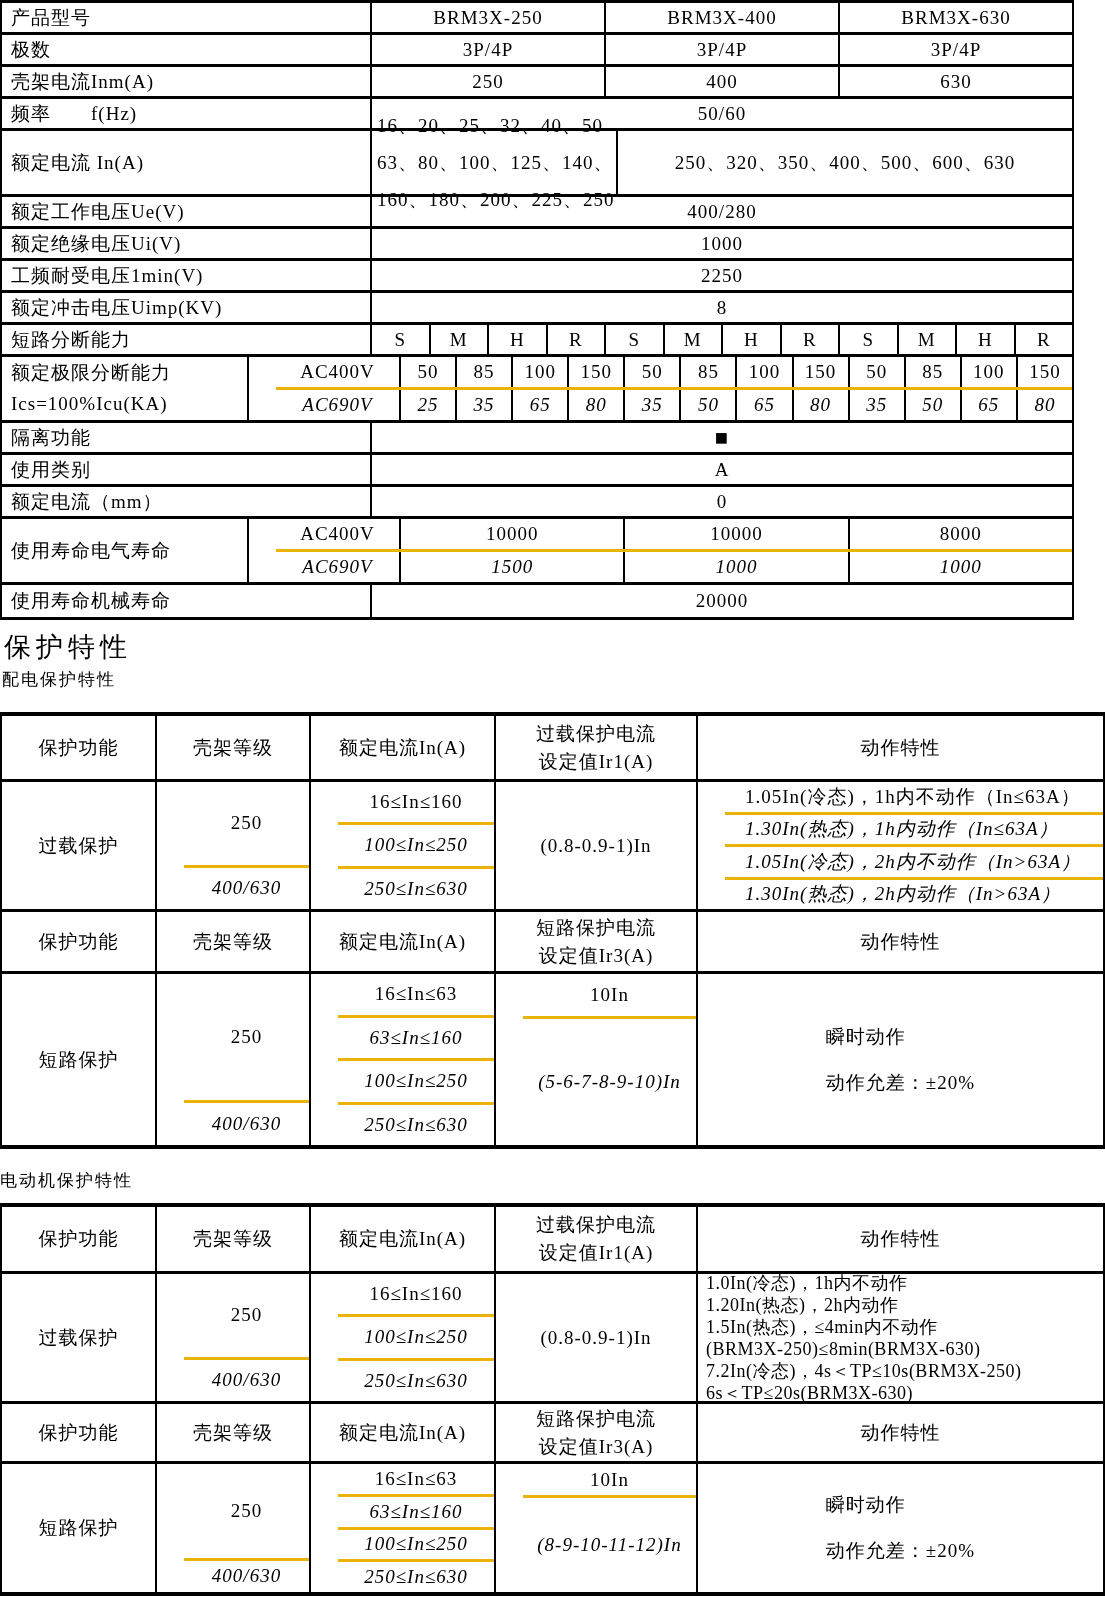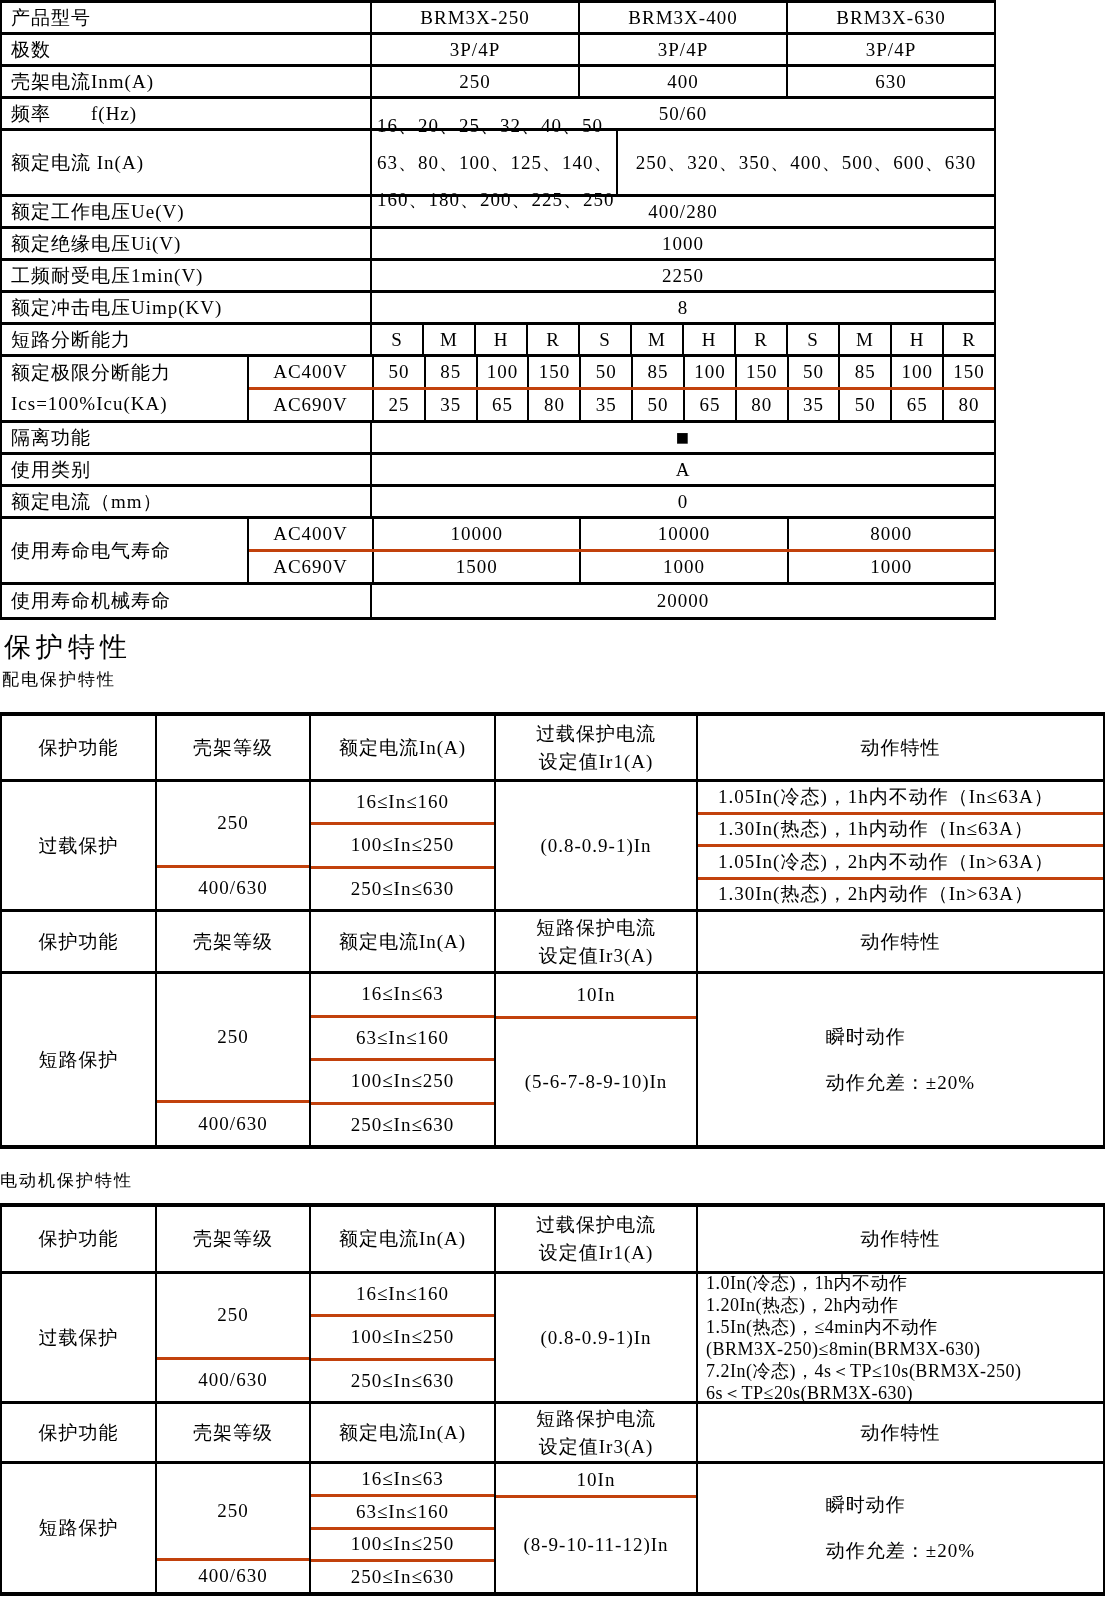--- a/index.html
+++ b/index.html
@@ -4,38 +4,38 @@
 <style>
   * { box-sizing: border-box; margin: 0; padding: 0; }
   body { background: #fff; }
   .page {
     position: relative; width: 1105px; height: 1600px; overflow: hidden;
     background: #ffffff; color: #000;
     font-family: "Liberation Serif", "DejaVu Serif", serif;
     font-size: 19px;
   }
   
-  .tbl { width: 996px; border: 2px solid #000; border-top-width: 3px; border-bottom-width: 3px; }
+  .tbl { width: 1074px; border: 2px solid #000; border-top-width: 3px; border-bottom-width: 3px; }
   .pt  { width: 1105px; border: 2px solid #000; border-top-width: 4px; border-bottom-width: 4px; }
   .tr, .block { display: flex; align-items: stretch; border-bottom: 3px solid #000; }
   .tbl > :last-child, .pt > :last-child { border-bottom: none; }
   .tr > * + *, .block > * + *, .hs > * + * { border-left: 2px solid #000; }
   .c { display: flex; align-items: center; justify-content: center; text-align: center; letter-spacing: 1px; }
   .lab { justify-content: flex-start; text-align: left; padding-left: 9px; }
   .f1 { flex: 1 1 0; min-width: 0; }
   .w368 { width: 368px; flex: 0 0 368px; }
   .w245 { width: 245px; flex: 0 0 245px; }
   .w123 { width: 123px; flex: 0 0 123px; }
   .w246 { width: 246px; flex: 0 0 246px; gap: 16px; }
   .h32 { height: 32px; }
   .h66 { height: 66px; }
   
   .vs { display: flex; flex-direction: column; flex: 1 1 0; min-width: 0; align-items: stretch; }
-  .vs > * { flex: 1 1 0; min-height: 0; }
-  .vs > * + * { border-top: 3px solid #c2410c; }
+  .vs > * { flex: 1 1 0; min-height: 0; margin-left: 27px; }
+  .vs > * + * { border-top: 3px solid #eab308; font-style: italic; }
   .hs { display: flex; align-items: stretch; }
   .fg2 { flex: 2 1 0; } .fg3 { flex: 3 1 0; }
   .multi { flex-direction: column; align-items: flex-start; justify-content: center; text-align: left; padding-left: 5px; line-height: 21px; }
   .two { flex-direction: column; align-items: flex-start; justify-content: center; padding-left: 9px; }
   .two > div { flex: 1 1 0; display: flex; align-items: center; }
   .sq { font-size: 22px; }
   
   .h1t { font-size: 27px; letter-spacing: 5px; line-height: 34px; margin: 10px 0 0 4px; }
   .h2t { font-size: 17px; letter-spacing: 2px; line-height: 27px; margin: 2px 0 0 2px; }
   .h2t.motor { margin-top: 18px; margin-left: 0; }

